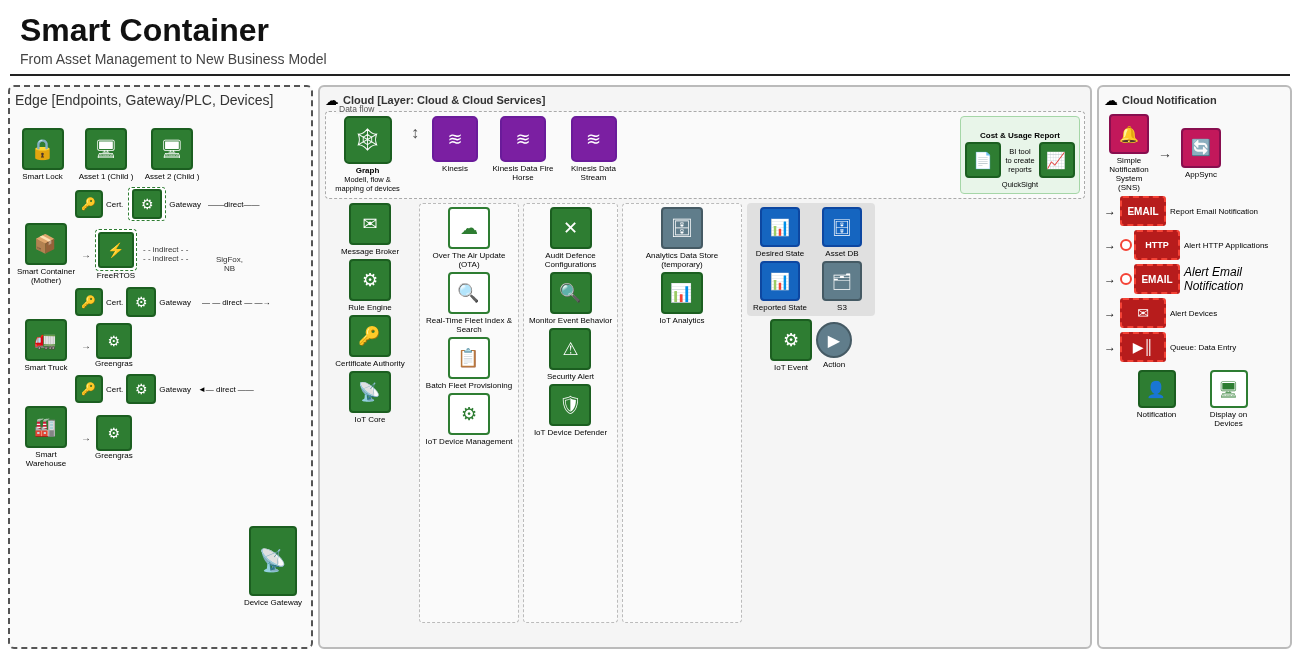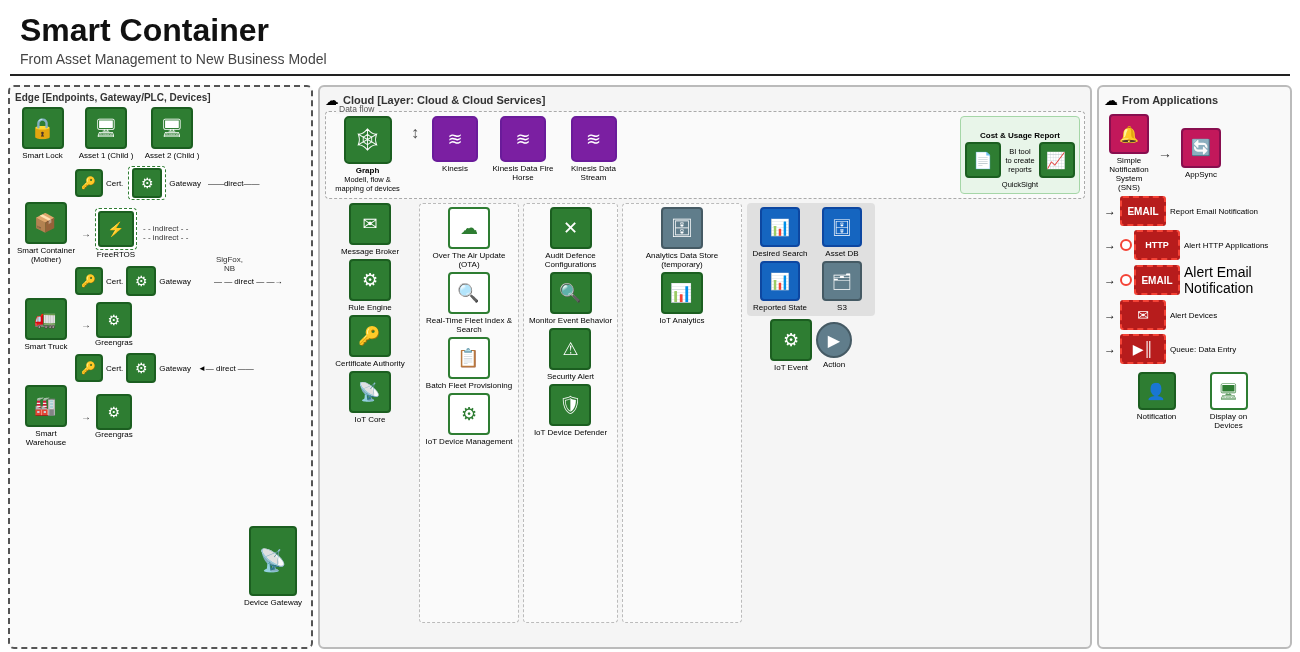--- a/index.html
+++ b/index.html
@@ -18,21 +18,21 @@
   <div style="padding: 12px 20px 2px 20px;">
     <div style="font-size:32px;font-weight:bold;color:#111;">Smart Container</div>
     <div style="font-size:14px;color:#444;margin-top:2px;">From Asset Management to New Business Model</div>
   </div>
   <div style="height:2px;background:#222;margin:5px 10px;"></div>
 </div>
 
 <div style="display:flex;flex-direction:row;padding:4px 8px;gap:5px;height:572px;">
 
   <div style="border:2px dashed #555;border-radius:6px;background:#fafafa;width:305px;min-width:290px;position:relative;padding:5px;flex-shrink:0;overflow:hidden;">
-    <div style="font-size:10px;font-weight:bold;color:#333;margin-bottom:4px;">Edge [Endpoints, Gateway/PLC, Devices]</div>
+    <div style="font-size:14px;font-weight:normal;color:#333;margin-bottom:20px;">Edge [Endpoints, Gateway/PLC, Devices]</div>
 
     <div style="display:flex;gap:6px;margin-bottom:6px;align-items:flex-end;">
 
       <div style="display:flex;flex-direction:column;align-items:center;font-size:8px;text-align:center;width:55px;">
         <div style="width:42px;height:42px;background:#2e7d32;border:2px solid #1b5e20;border-radius:4px;display:flex;align-items:center;justify-content:center;color:white;font-size:20px;margin-bottom:2px;">🔒</div>
         <span>Smart Lock</span>
       </div>
 
       <div style="display:flex;flex-direction:column;align-items:center;font-size:8px;text-align:center;width:60px;">
         <div style="width:42px;height:42px;background:#2e7d32;border:2px solid #1b5e20;border-radius:4px;display:flex;align-items:center;justify-content:center;color:white;font-size:18px;margin-bottom:2px;">🖥</div>
@@ -71,21 +71,21 @@
         <span>- - indirect - -</span>
         <span>- - indirect - -</span>
       </div>
     </div>
 
     <div style="display:flex;align-items:center;gap:3px;margin-bottom:2px;margin-left:60px;">
       <div style="width:28px;height:28px;background:#2e7d32;border:2px solid #1b5e20;border-radius:4px;display:flex;align-items:center;justify-content:center;color:white;font-size:12px;">🔑</div>
       <span style="font-size:8px;">Cert.</span>
       <div style="width:30px;height:30px;background:#2e7d32;border:2px solid #1b5e20;border-radius:4px;display:flex;align-items:center;justify-content:center;color:white;font-size:14px;">⚙</div>
       <span style="font-size:8px;">Gateway</span>
-      <span style="font-size:8px;margin-left:20px;">— — direct — —→</span>
+      <span style="font-size:8px;margin-left:8px;">— — direct — —→</span>
     </div>
 
     <div style="display:flex;align-items:center;gap:4px;margin-bottom:2px;">
       <div style="display:flex;flex-direction:column;align-items:center;font-size:8px;text-align:center;width:62px;">
         <div style="width:42px;height:42px;background:#2e7d32;border:2px solid #1b5e20;border-radius:4px;display:flex;align-items:center;justify-content:center;color:white;font-size:18px;margin-bottom:2px;">🚛</div>
         <span>Smart Truck</span>
       </div>
       <span style="font-size:10px;color:#333;">→</span>
       <div style="display:flex;flex-direction:column;align-items:center;font-size:8px;text-align:center;">
         <div style="width:36px;height:36px;background:#2e7d32;border:2px solid #1b5e20;border-radius:4px;display:flex;align-items:center;justify-content:center;color:white;font-size:14px;">⚙</div>
@@ -236,21 +236,21 @@
           <span>IoT Analytics</span>
         </div>
       </div>
 
       <div style="display:flex;flex-direction:column;gap:3px;align-items:center;width:130px;flex-shrink:0;">
 
         <div style="background:#e0e0e0;border-radius:4px;padding:4px;display:flex;flex-direction:column;gap:3px;align-items:center;width:128px;">
           <div style="display:flex;gap:4px;align-items:flex-end;">
             <div style="display:flex;flex-direction:column;align-items:center;font-size:8px;text-align:center;width:58px;">
               <div style="width:40px;height:40px;background:#1565c0;border:2px solid #0d47a1;border-radius:4px;display:flex;align-items:center;justify-content:center;color:white;font-size:16px;margin-bottom:2px;">📊</div>
-              <span>Desired Search</span>
+              <span>Desired State</span>
             </div>
             <div style="display:flex;flex-direction:column;align-items:center;font-size:8px;text-align:center;width:58px;">
               <div style="width:40px;height:40px;background:#1565c0;border:2px solid #0d47a1;border-radius:4px;display:flex;align-items:center;justify-content:center;color:white;font-size:16px;margin-bottom:2px;">🗄</div>
               <span>Asset DB</span>
             </div>
           </div>
           <div style="display:flex;gap:4px;align-items:flex-end;">
             <div style="display:flex;flex-direction:column;align-items:center;font-size:8px;text-align:center;width:58px;">
               <div style="width:40px;height:40px;background:#1565c0;border:2px solid #0d47a1;border-radius:4px;display:flex;align-items:center;justify-content:center;color:white;font-size:16px;margin-bottom:2px;">📊</div>
               <span>Reported State</span>
@@ -272,21 +272,21 @@
             <span>Action</span>
           </div>
         </div>
       </div>
     </div>
   </div>
 
   <div style="border:2px solid #bbb;border-radius:6px;background:#f9f9f9;width:195px;min-width:185px;position:relative;padding:5px;flex-shrink:0;overflow:hidden;">
     <div style="display:flex;align-items:center;gap:4px;margin-bottom:6px;">
       <span style="font-size:14px;">☁</span>
-      <span style="font-size:11px;font-weight:bold;color:#333;">From Applications</span>
+      <span style="font-size:11px;font-weight:bold;color:#333;">Cloud Notification</span>
     </div>
 
     <div style="display:flex;align-items:center;gap:4px;margin-bottom:4px;">
       <div style="display:flex;flex-direction:column;align-items:center;font-size:8px;text-align:center;width:50px;">
         <div style="width:40px;height:40px;background:#c2185b;border:2px solid #880e4f;border-radius:4px;display:flex;align-items:center;justify-content:center;color:white;font-size:16px;margin-bottom:2px;">🔔</div>
         <span>Simple Notification System (SNS)</span>
       </div>
       <span style="font-size:14px;color:#333;">→</span>
       <div style="display:flex;flex-direction:column;align-items:center;font-size:8px;text-align:center;width:50px;">
         <div style="width:40px;height:40px;background:#c2185b;border:2px solid #880e4f;border-radius:4px;display:flex;align-items:center;justify-content:center;color:white;font-size:16px;margin-bottom:2px;">🔄</div>
@@ -308,21 +308,21 @@
       </div>
       <span style="font-size:8px;">Alert HTTP Applications</span>
     </div>
 
     <div style="display:flex;align-items:center;gap:4px;margin-bottom:4px;">
       <span style="font-size:12px;">→</span>
       <div style="display:flex;align-items:center;gap:2px;">
         <div style="width:12px;height:12px;border:2px solid #f44336;border-radius:50%;background:white;"></div>
         <div style="width:46px;height:30px;background:#b71c1c;border:2px dashed #f44336;border-radius:3px;display:flex;align-items:center;justify-content:center;color:white;font-size:10px;font-weight:bold;">EMAIL</div>
       </div>
-      <span style="font-size:14px;">Alert Email Notification</span>
+      <span style="font-size:12px;font-style:italic;">Alert Email Notification</span>
     </div>
 
     <div style="display:flex;align-items:center;gap:4px;margin-bottom:4px;">
       <span style="font-size:12px;">→</span>
       <div style="width:46px;height:30px;background:#b71c1c;border:2px dashed #f44336;border-radius:3px;display:flex;align-items:center;justify-content:center;color:white;font-size:14px;">✉</div>
       <span style="font-size:8px;">Alert Devices</span>
     </div>
 
     <div style="display:flex;align-items:center;gap:4px;margin-bottom:8px;">
       <span style="font-size:12px;">→</span>

